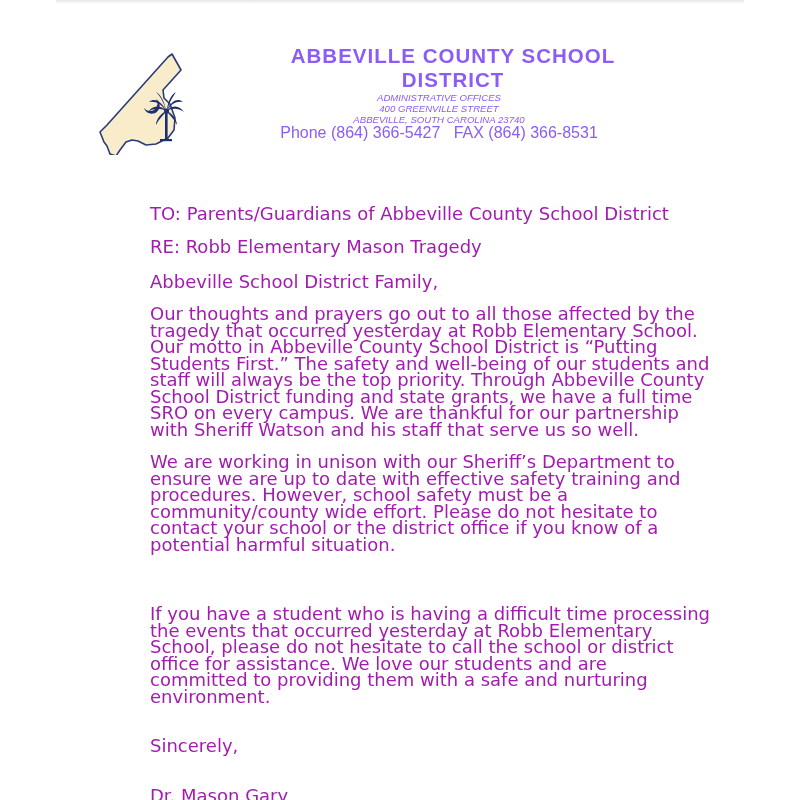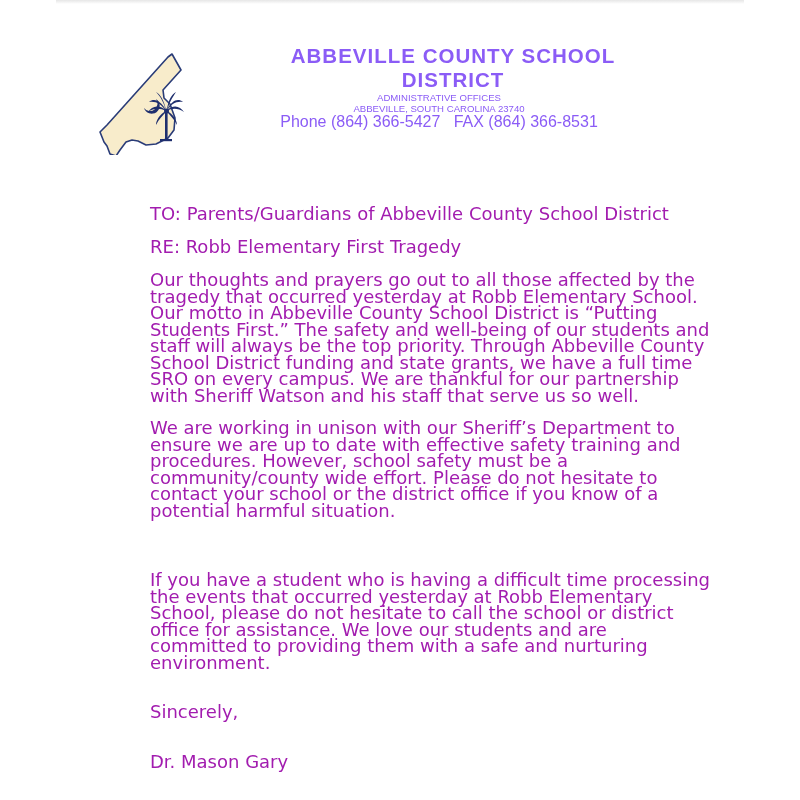--- a/index.html
+++ b/index.html
@@ -1,21 +1,21 @@
 <!DOCTYPE html>
 <html><head>
   <meta charset="utf-8">
   <style>
     html, body { margin: 0; padding: 0; background: #ffffff; }
     body { width: 800px; height: 800px; position: relative; overflow: hidden; font-family: "DejaVu Sans", sans-serif; color: #222; }
     .top-shadow { position: absolute; left: 56px; top: 0; width: 688px; height: 4px; background: linear-gradient(#e6e6e6, #ffffff); }
     .logo { position: absolute; left: 86px; top: 30px; width: 120px; width: 125px; height: 125px; }
     .letterhead { position: absolute; left: 240px; top: 44px; width: 420px; text-align: center; font-family: "Liberation Sans", sans-serif; color: #8b5cf6; }
     .lh-title { font-size: 20.5px; font-weight: bold; letter-spacing: 1px; line-height: 24px; margin-left: 6px; }
-    .lh-small { font-size: 9.6px; line-height: 11px; margin-left: -22px; }
+    .lh-small { font-size: 9.6px; line-height: 11px; margin-left: -22px; font-style: italic; }
     .lh-phone { font-size: 16px; line-height: 16px; margin-left: -22px; }
     .body { position: absolute; left: 150px; top: 206px; width: 560px; font-size: 18px; line-height: 16.5px; color: #a21caf; }
     .hdr-line { height: 16.5px; margin-bottom: 16.7px; white-space: nowrap; }
     .salutation { margin-top: 18px; margin-bottom: 16px; }
     p { margin: 0; }
     .para1 { margin-bottom: 16px; }
     .para2 { margin-bottom: 53px; }
     .para3 { margin-bottom: 33px; }
     .closing { margin-bottom: 33px; }
     .sig-name, .sig-title { white-space: nowrap; }
@@ -39,28 +39,30 @@
     <path d="M81 86 C88 80 94 82 98 88 C92 84 86 84 81 87 Z"></path>
     <path d="M80 87 C74 90 70 96 70 101 C73 95 77 91 80 88 Z"></path>
     <path d="M81 87 C87 90 91 96 91 101 C88 95 84 91 81 88 Z"></path>
     <circle cx="80.5" cy="87" r="2.5"></circle>
   </g>
 </svg>
 
 <div class="letterhead">
   <div class="lh-title">ABBEVILLE COUNTY SCHOOL DISTRICT</div>
   <div class="lh-small">ADMINISTRATIVE OFFICES</div>
+  <div class="lh-small">400 GREENVILLE STREET</div>
   <div class="lh-small">ABBEVILLE, SOUTH CAROLINA 23740</div>
   <div class="lh-phone" style="white-space:pre;">Phone (864) 366-5427   FAX (864) 366-8531</div>
 </div>
 
 <div class="body">
   <div class="hdr-line">TO:  Parents/Guardians of Abbeville County School District</div>
-  <div class="hdr-line">RE:  Robb Elementary First Tragedy</div>
+  <div class="hdr-line">RE:  Robb Elementary Mason Tragedy</div>
 
+  <div class="salutation">Abbeville School District Family,</div>
 
   <p class="para1">Our thoughts and prayers go out to all those affected by the tragedy that occurred yesterday at Robb Elementary School. Our motto in Abbeville County School District is “Putting Students First.” The safety and well-being of our students and staff will always be the top priority. Through Abbeville County School District funding and state grants, we have a full time SRO on every campus. We are thankful for our partnership with Sheriff Watson and his staff that serve us so well.</p>
   <p class="para2">We are working in unison with our Sheriff’s Department to ensure we are up to date with effective safety training and procedures. However, school safety must be a community/county wide effort. Please do not hesitate to contact your school or the district office if you know of a potential harmful situation.</p>
   <p class="para3">If you have a student who is having a difficult time processing the events that occurred yesterday at Robb Elementary School, please do not hesitate to call the school or district office for assistance. We love our students and are committed to providing them with a safe and nurturing environment.</p>
 
   <div class="closing">Sincerely,</div>
   <div class="sig-name">Dr. Mason Gary</div>
 </div>
 
 </body></html>

